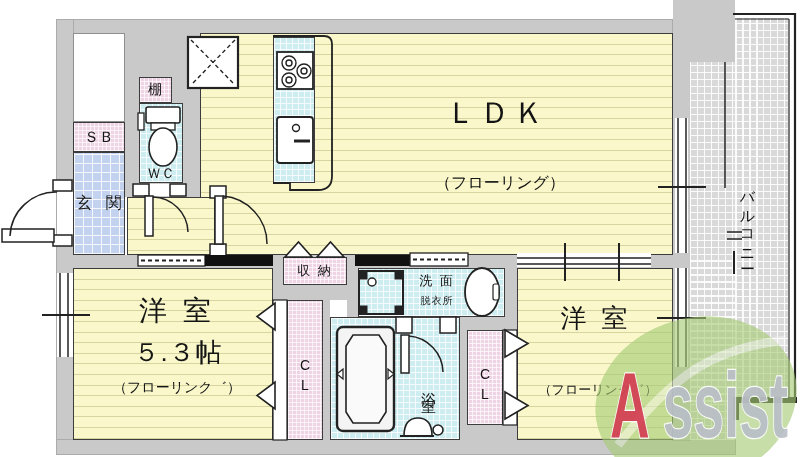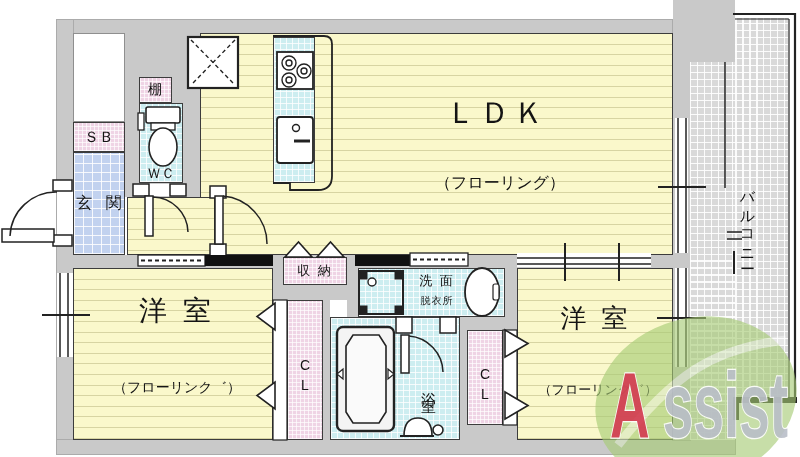--- a/index.html
+++ b/index.html
@@ -216,20 +216,21 @@
       <line x1="727" y1="232" x2="742" y2="232" stroke-width="1.5"></line>
       <line x1="727" y1="239" x2="742" y2="239" stroke-width="1.5"></line>
       <line x1="734" y1="251" x2="734" y2="274" stroke-width="2"></line>
     </g>
   </svg>
 
   <div class="label" style="left:497px;top:113px;font-size:30px;letter-spacing:4px;">ＬＤＫ</div>
   <div class="label" style="left:500px;top:183px;font-size:16px;">（フローリング）</div>
 
   <div class="label" style="left:177px;top:311px;font-size:28px;letter-spacing:4px;">洋 室</div>
+  <div class="label" style="left:178px;top:352px;font-size:26px;letter-spacing:1px;">５.３帖</div>
   <div class="label" style="left:177px;top:388px;font-size:14px;">（フローリンク゛）</div>
 
   <div class="label" style="left:596px;top:318px;font-size:26px;letter-spacing:4px;">洋 室</div>
   <div class="label" style="left:598px;top:390px;font-size:13px;">（フローリンク゛）</div>
 
   <div class="label" style="left:100px;top:203px;font-size:16px;letter-spacing:2px;font-family:Liberation Mono, monospace;">玄 関</div>
   <div class="label" style="left:99px;top:137px;font-size:15px;">ＳＢ</div>
   <div class="label" style="left:155px;top:90px;font-size:14px;">棚</div>
   <div class="label" style="left:161px;top:174px;font-size:14px;">ＷＣ</div>
   <div class="label" style="left:315px;top:271px;font-size:13px;letter-spacing:2px;">収 納</div>

